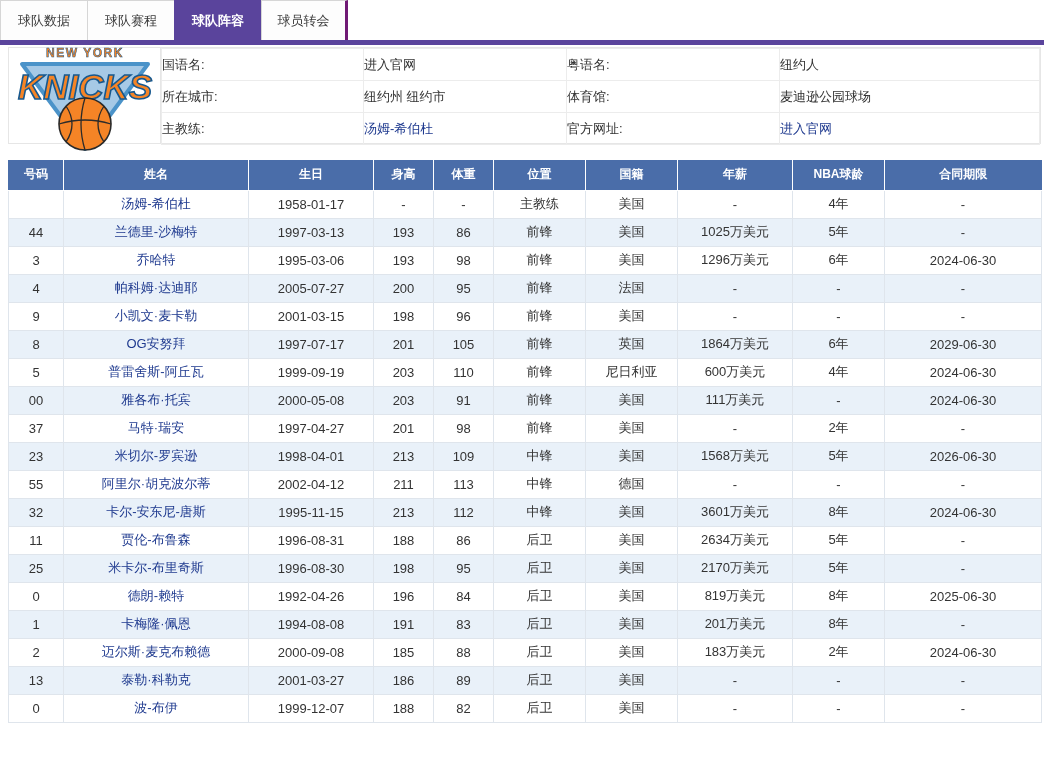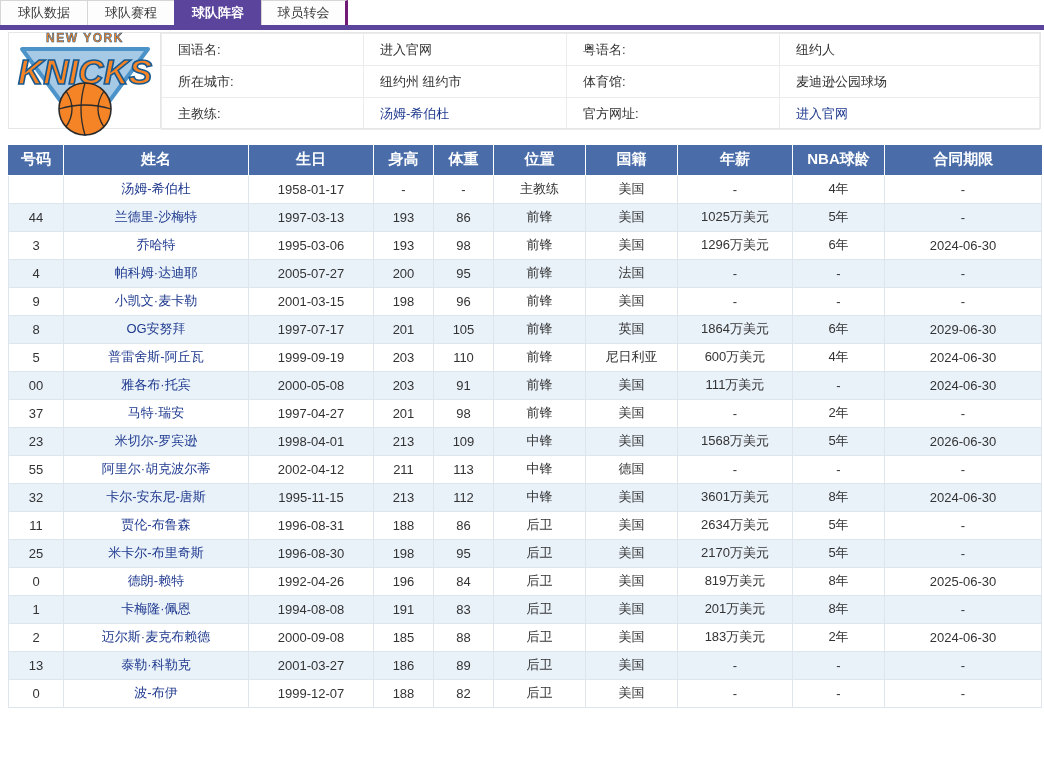--- a/index.html
+++ b/index.html
@@ -11,21 +11,21 @@
     --info-brd:#e6e6e6;
   }
   *{box-sizing:border-box;}
   html,body{margin:0;padding:0;}
   body{
     width:1044px;height:762px;background:#fff;overflow:hidden;
     font-family:"Liberation Sans","DejaVu Sans",sans-serif;
     font-size:13px;color:#333;
   }
   
-  .tabbar{display:flex;height:25px;align-items:stretch;}
+  .tabbar{display:flex;height:40px;align-items:stretch;}
   .tab{
     width:87px;display:flex;align-items:center;justify-content:center;
     background:#fdfdfd;border:1px solid #d6d6d6;border-bottom:none;border-right:none;
     color:#3a3a3a;cursor:pointer;
   }
   .tab:last-child{border-right:3px solid #701a75;}
   .tab.active{
     background:var(--purple);color:#fff;font-weight:bold;
     border-color:var(--purple);
     text-align:center;
@@ -35,33 +35,33 @@
   .team-info{
     display:flex;margin:2px 3px 0 8px;border:1px solid var(--info-brd);
     height:97px;background:#fff;
   }
   .logo-cell{
     width:152px;flex:0 0 152px;border-right:1px solid var(--info-brd);
     display:flex;align-items:center;justify-content:center;
   }
   .info-table{flex:1;border-collapse:collapse;table-layout:fixed;height:100%;}
   .info-table td{
-    border:1px solid #ececec;padding:0 16px;height:32px;vertical-align:middle;
+    border:1px solid #ececec;padding:0 0;height:32px;vertical-align:middle;
     white-space:nowrap;overflow:hidden;
   }
   .info-table td.lbl{color:#333;}
   .info-table td .link{color:var(--navy);cursor:pointer;}
   
   .roster{
     margin:16px 2px 0 8px;border-collapse:collapse;table-layout:fixed;
     width:1034px;
   }
   .roster th{
     background:var(--hdr-blue);color:#fff;font-weight:bold;height:30px;
-    border-left:1px solid #fff;border-bottom:1px solid #fff;font-size:15px;
+    border-left:1px solid #fff;border-bottom:1px solid #fff;font-size:12px;
     text-align:center;white-space:nowrap;overflow:hidden;
   }
   .roster th:first-child{border-left:1px solid var(--hdr-blue);}
   .roster td{
     height:28px;text-align:center;border:1px solid var(--brd);
     color:#333;background:#fff;white-space:nowrap;overflow:hidden;
   }
   .roster tr.alt td{background:var(--alt-row);}
   .roster td .name-link{color:var(--navy);cursor:pointer;}
 </style>

